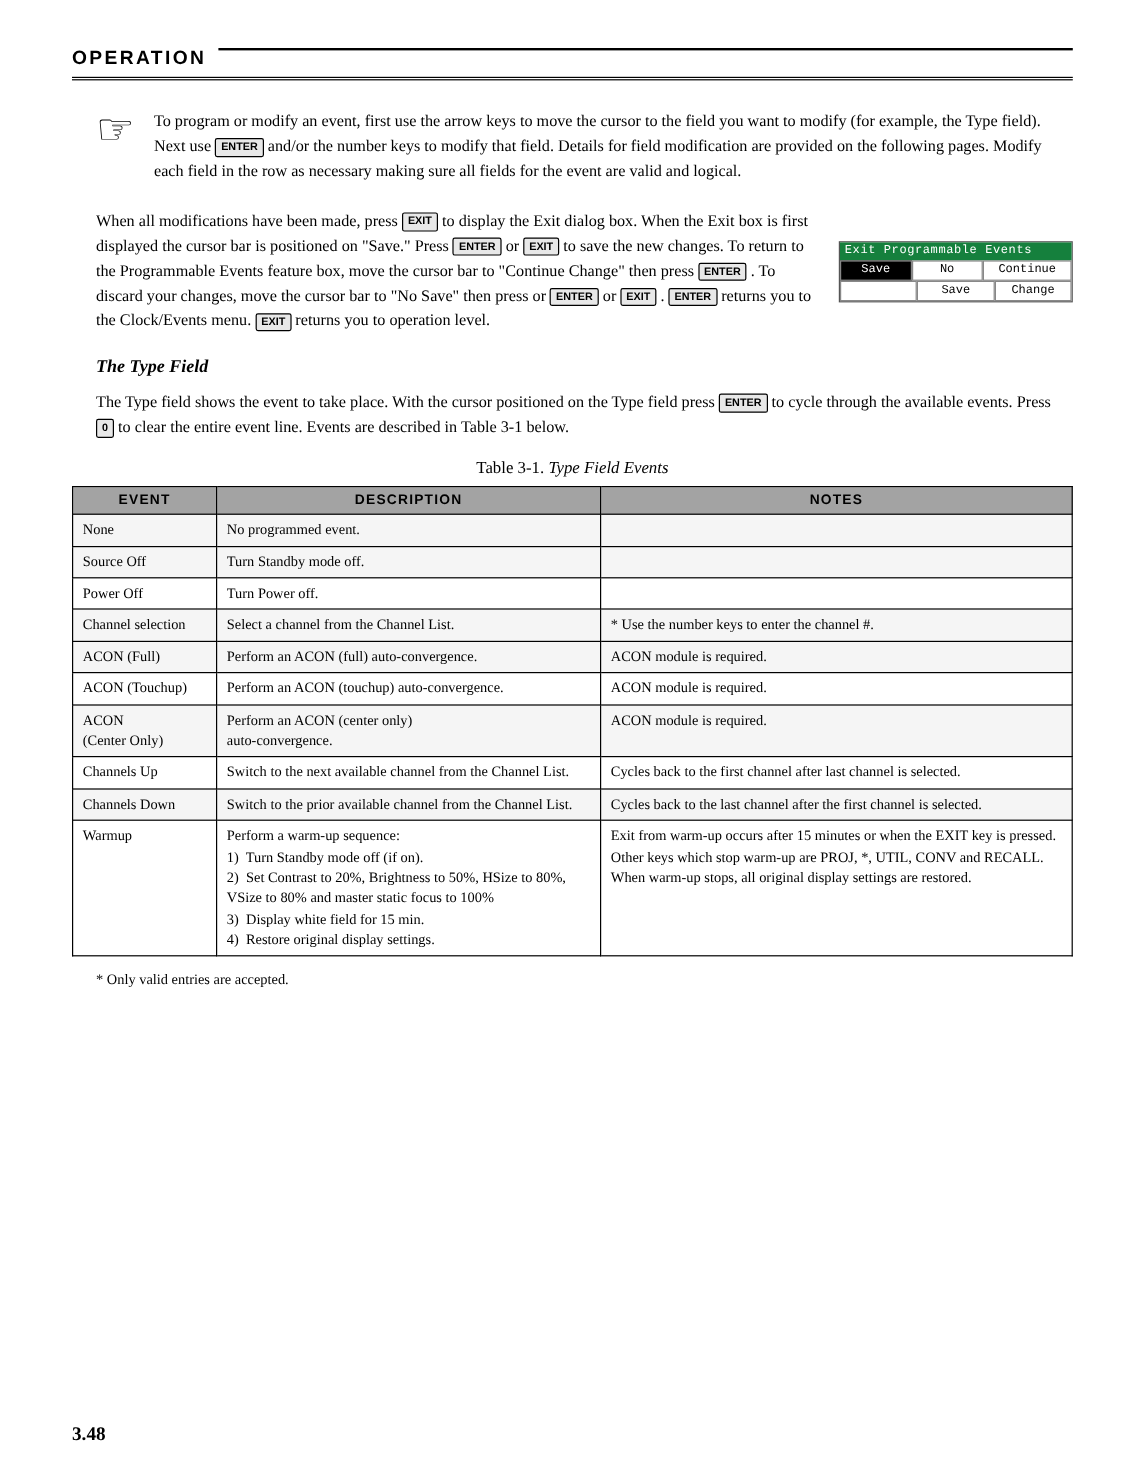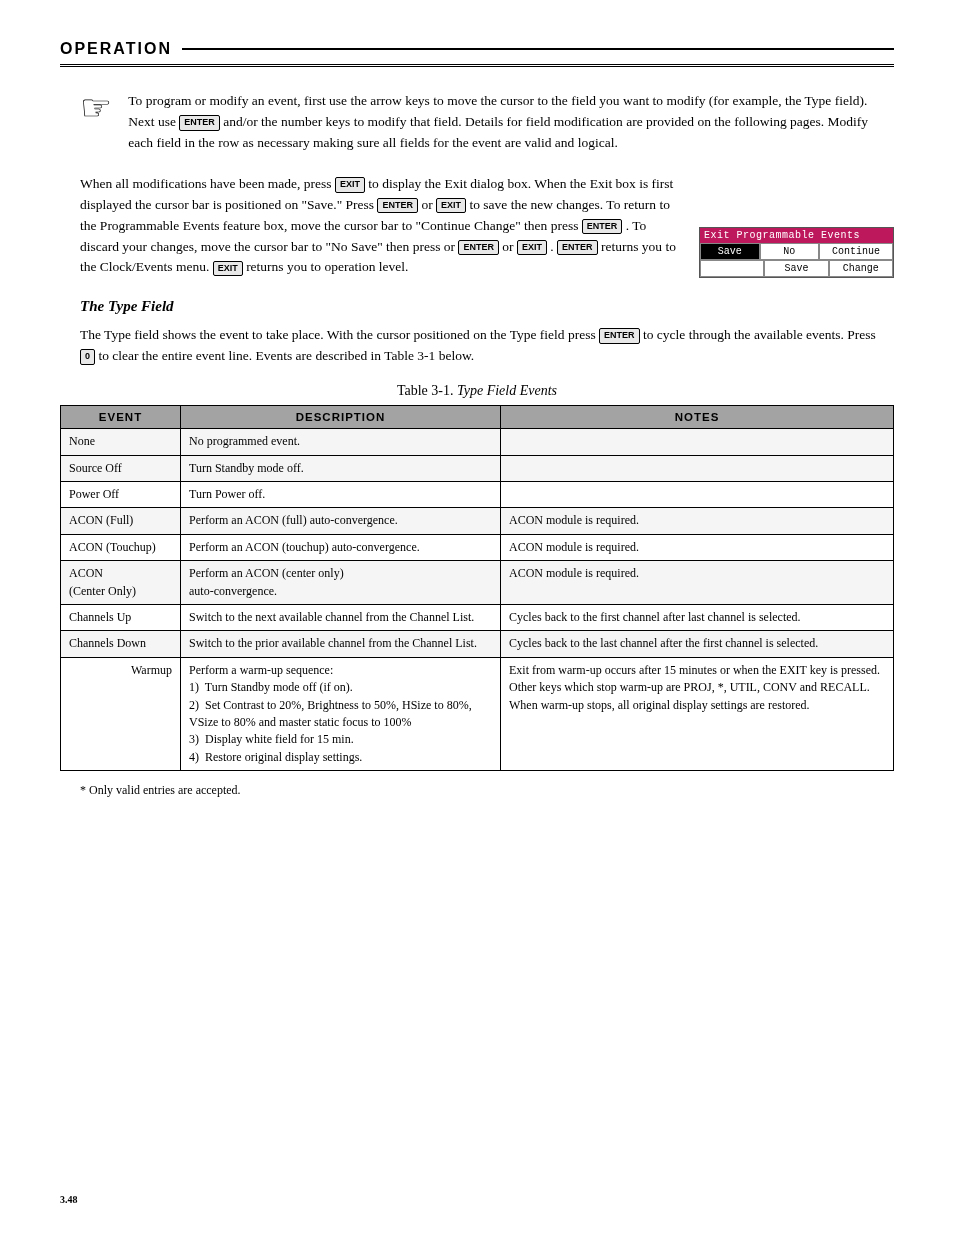--- a/index.html
+++ b/index.html
@@ -14,21 +14,20 @@
     }
     .page {
       width: 954px;
       min-height: 1235px;
       padding: 40px 60px 40px 60px;
       position: relative;
     }
     
     .header {
       display: flex;
-      align-items: center;
       margin-bottom: 24px;
       border-bottom: 3px double #000;
       padding-bottom: 6px;
     }
     .header-title {
       font-family: Arial, Helvetica, sans-serif;
       font-weight: bold;
       font-size: 16px;
       letter-spacing: 2px;
       text-transform: uppercase;
@@ -70,39 +69,39 @@
       vertical-align: middle;
       line-height: 1.3;
       white-space: nowrap;
       border-radius: 2px;
       font-weight: bold;
     }
 
     
     .mod-section {
       display: flex;
-      align-items: flex-end;
+      align-items: center;
       margin-bottom: 20px;
       margin-left: 20px;
     }
     .mod-text {
       font-size: 13.5px;
       line-height: 1.55;
       flex: 1;
     }
     .dialog-box {
       margin-left: 18px;
       flex-shrink: 0;
       border: 1px solid #555;
       font-family: 'Courier New', Courier, monospace;
       font-size: 10px;
       width: 195px;
     }
     .dialog-title-bar {
-      background: #be185d;
+      background: #15803d;
       color: #fff;
       padding: 2px 4px;
       font-size: 10px;
       letter-spacing: 0.5px;
     }
     .dialog-body {
       display: flex;
       flex-direction: column;
     }
     .dialog-row {
@@ -191,21 +190,21 @@
       margin-left: 20px;
       margin-top: 4px;
     }
 
     
     .page-number {
       position: absolute;
       bottom: 30px;
       left: 60px;
       font-weight: bold;
-      font-size: 10px;
+      font-size: 16px;
     }
   </style>
 </head>
 <body>
 
 <div class="page">
 
   <div class="header">
     <span class="header-title">OPERATION</span>
     <div class="header-line"></div>
@@ -290,20 +289,25 @@
           <td style="white-space: pre-wrap;">Source Off</td>
           <td style="white-space: pre-wrap;">Turn Standby mode off.</td>
           <td style="white-space: pre-wrap;"></td>
         </tr>
         <tr>
           <td style="white-space: pre-wrap;">Power Off</td>
           <td style="white-space: pre-wrap;">Turn Power off.</td>
           <td style="white-space: pre-wrap;"></td>
         </tr>
         <tr class="row-shaded">
+          <td style="white-space: pre-wrap;">Channel selection</td>
+          <td style="white-space: pre-wrap;">Select a channel from the Channel List.</td>
+          <td style="white-space: pre-wrap;">* Use the number keys to enter the channel #.</td>
+        </tr>
+        <tr class="row-shaded">
           <td style="white-space: pre-wrap;">ACON (Full)</td>
           <td style="white-space: pre-wrap;">Perform an ACON (full) auto-convergence.</td>
           <td style="white-space: pre-wrap;">ACON module is required.</td>
         </tr>
         <tr>
           <td style="white-space: pre-wrap;">ACON (Touchup)</td>
           <td style="white-space: pre-wrap;">Perform an ACON (touchup) auto-convergence.</td>
           <td style="white-space: pre-wrap;">ACON module is required.</td>
         </tr>
         <tr class="row-shaded">
@@ -317,21 +321,21 @@
           <td style="white-space: pre-wrap;">Channels Up</td>
           <td style="white-space: pre-wrap;">Switch to the next available channel from the Channel List.</td>
           <td style="white-space: pre-wrap;">Cycles back to the first channel after last channel is selected.</td>
         </tr>
         <tr class="row-shaded">
           <td style="white-space: pre-wrap;">Channels Down</td>
           <td style="white-space: pre-wrap;">Switch to the prior available channel from the Channel List.</td>
           <td style="white-space: pre-wrap;">Cycles back to the last channel after the first channel is selected.</td>
         </tr>
         <tr>
-          <td style="white-space: pre-wrap; text-align: right;">Warmup</td>
+          <td style="white-space: pre-wrap;">Warmup</td>
           <td style="white-space: pre-wrap;">Perform a warm-up sequence:
 1)  Turn Standby mode off (if on).
 2)  Set Contrast to 20%, Brightness to 50%, HSize to 80%, VSize to 80% and master static focus to 100%
 3)  Display white field for 15 min.
 4)  Restore original display settings.</td>
           <td style="white-space: pre-wrap;">Exit from warm-up occurs after 15 minutes or when the EXIT key is pressed. Other keys which stop warm-up are PROJ, *, UTIL, CONV and RECALL. When warm-up stops, all original display settings are restored.</td>
         </tr>
       </tbody>
   </table>
 

